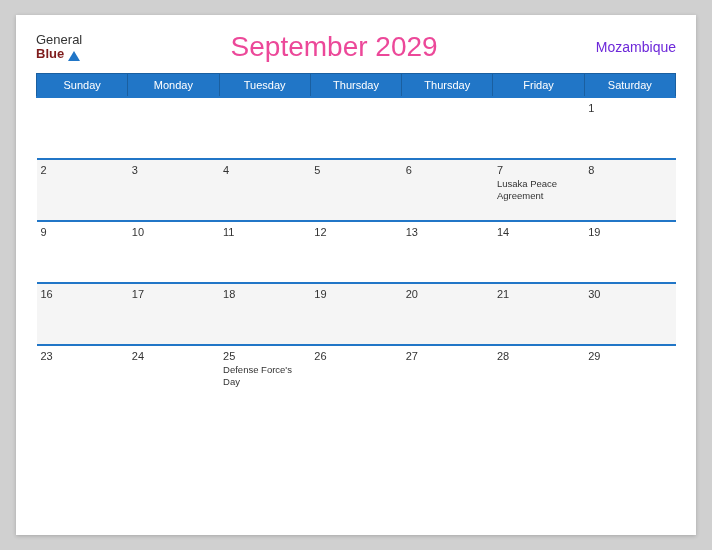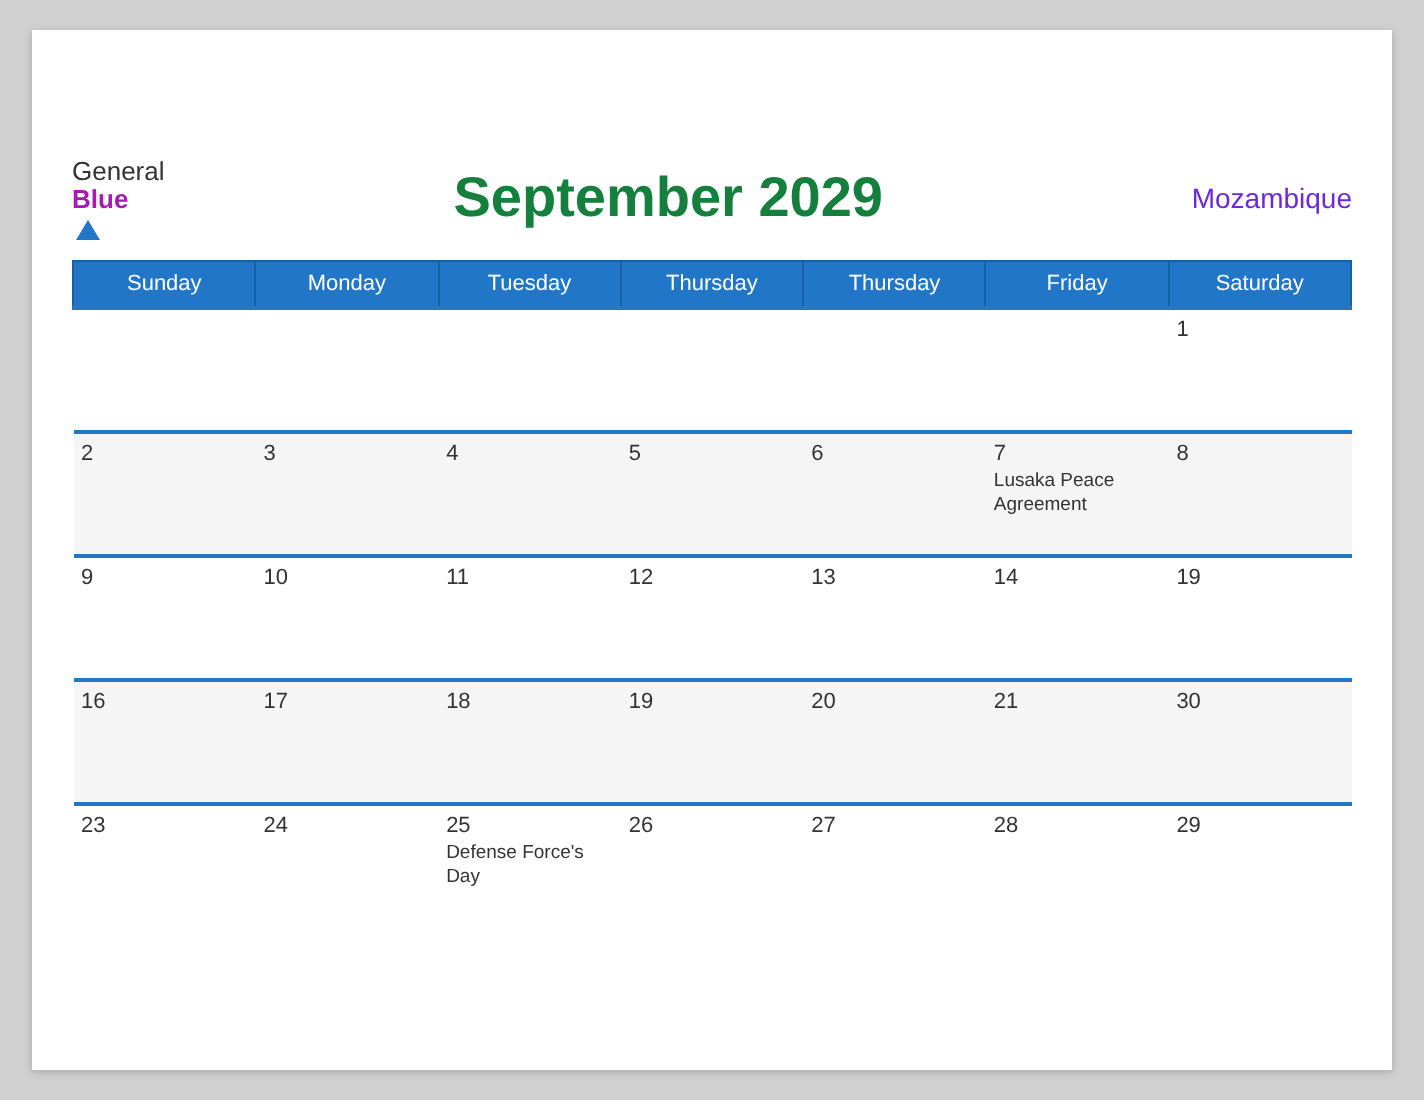--- a/index.html
+++ b/index.html
@@ -17,55 +17,53 @@
       width: 680px;
       height: 520px;
       padding: 16px 20px 12px 20px;
       box-shadow: 0 1px 4px rgba(0,0,0,0.2);
     }
     .header {
       display: flex;
       align-items: center;
       justify-content: space-between;
       margin-bottom: 10px;
-      margin-top: 48px;
     }
     .logo {
       display: flex;
       flex-direction: column;
       align-items: flex-start;
       line-height: 1.1;
     }
     .logo-general {
       font-size: 13px;
       color: #333;
       font-weight: normal;
     }
     .logo-blue {
       font-size: 13px;
-      color: #a21caf;
+      color: #7f1d1d;
       font-weight: bold;
       display: flex;
-      align-items: flex-start;
+      align-items: flex-end;
       gap: 2px;
-      flex-direction: column;
     }
     .logo-triangle {
       width: 0;
       height: 0;
       border-left: 6px solid transparent;
       border-right: 6px solid transparent;
       border-bottom: 10px solid #2176c7;
       display: inline-block;
       margin-left: 2px;
     }
     .calendar-title {
       font-size: 28px;
-      color: #15803d;
-      font-weight: bold;
+      color: #ec4899;
+      font-weight: normal;
       text-align: center;
       flex: 1;
     }
     .country-name {
       font-size: 14px;
       color: #6d28d9;
       text-align: right;
       min-width: 90px;
     }
     .calendar-table {

